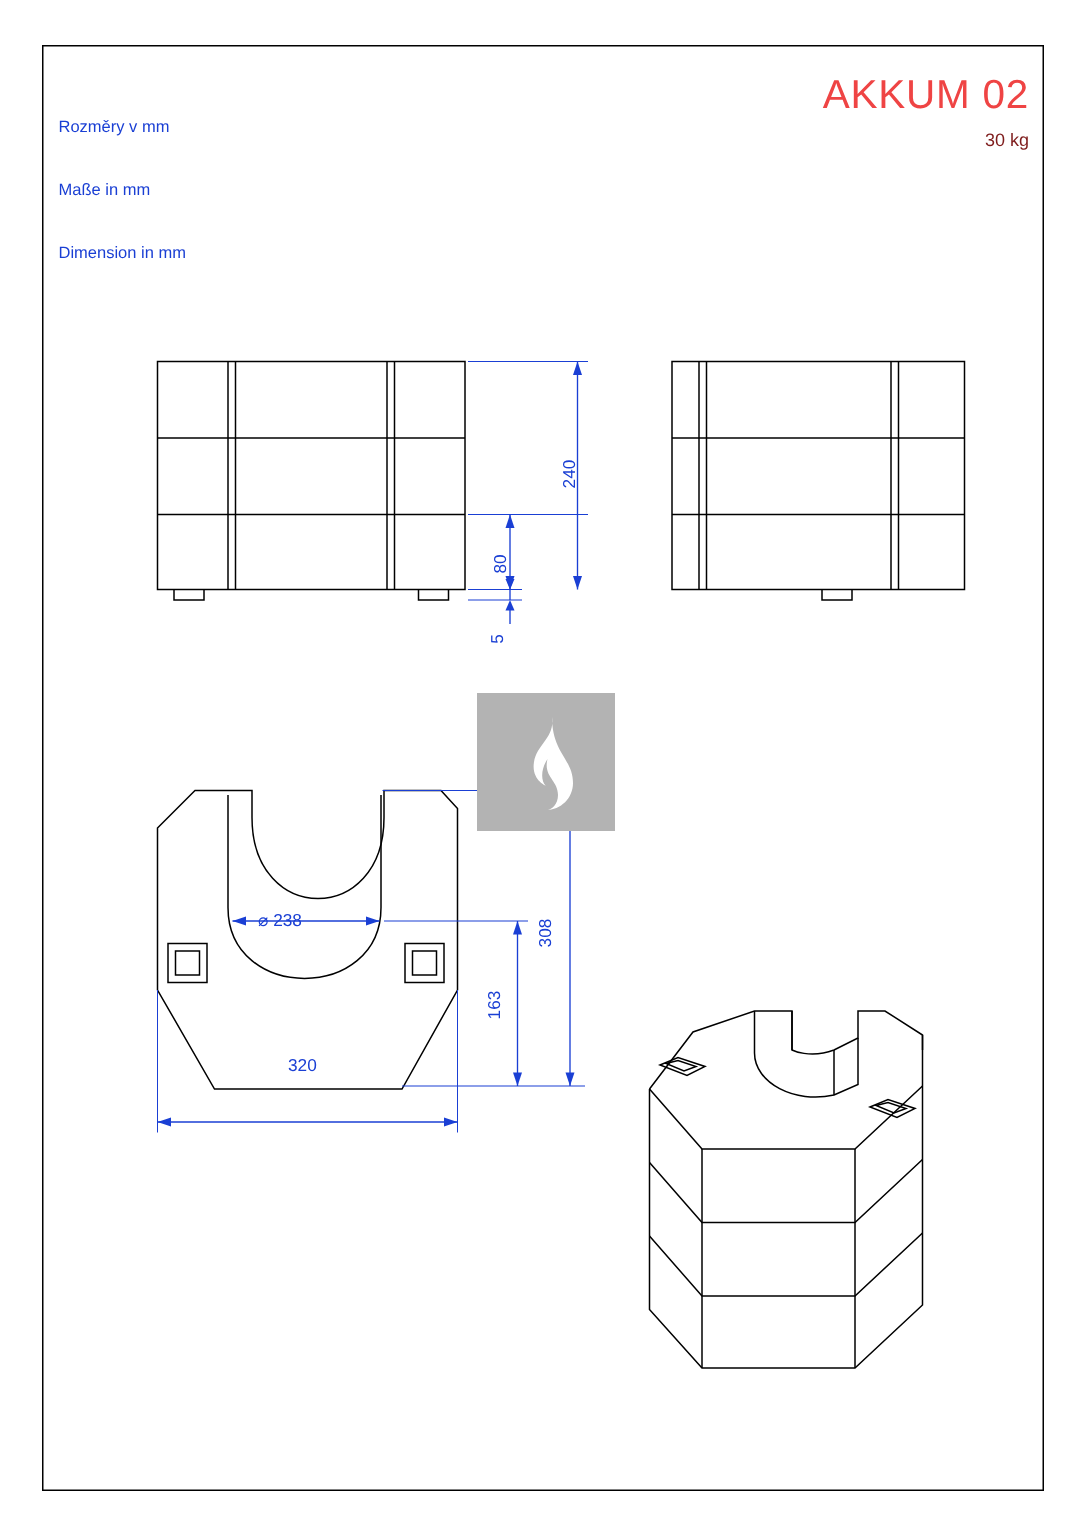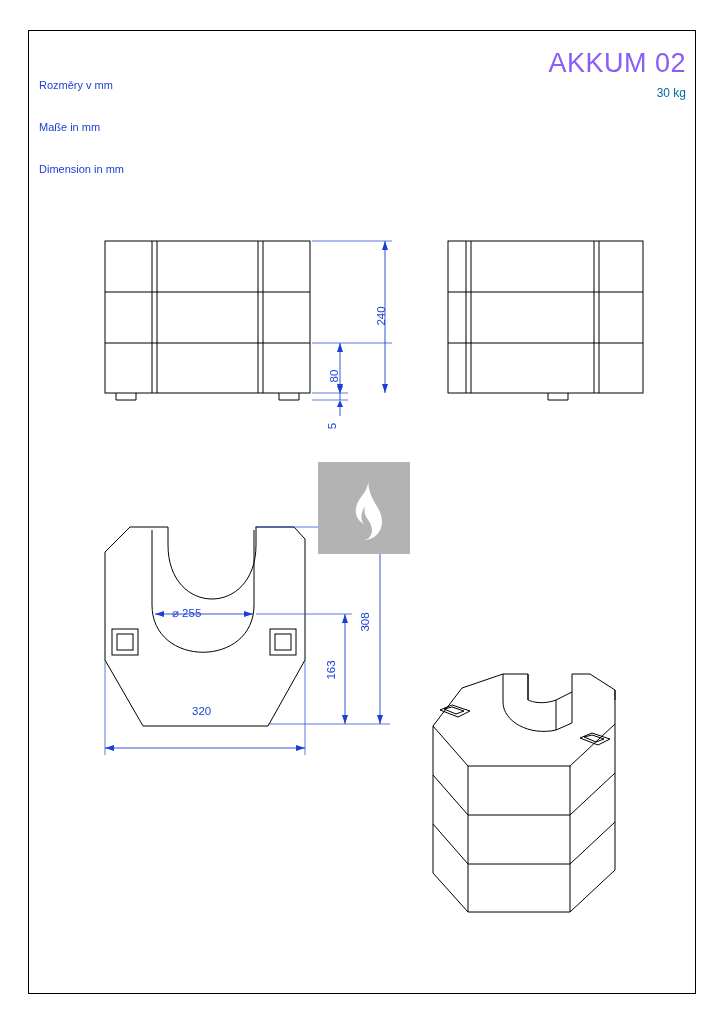--- a/index.html
+++ b/index.html
@@ -35,30 +35,30 @@
     top: 50px;
     color: #1a3fd4;
     font-size: 11px;
     line-height: 14px;
     white-space: pre;
   }
   .title {
     position: absolute;
     right: 38px;
     top: 48px;
-    color: #8b5cf6;
+    color: #ef4444;
     font-size: 27px;
     letter-spacing: 0.5px;
     text-align: center;
   }
   .weight {
     position: absolute;
     right: 38px;
     top: 86px;
-    color: #0369a1;
+    color: #7f1d1d;
     font-size: 12px;
     text-align: right;
   }
   .watermark {
     position: absolute;
     left: 318px;
     top: 462px;
     width: 92px;
     height: 92px;
     background: #b3b3b3;
@@ -211,21 +211,21 @@
       <path class="obj" d="M440 710 L452 705 L470 711 L458 717 Z"></path>
       <path class="obj" d="M444 709 L452 707 L464 711 L456 714 Z"></path>
       <path class="obj" d="M580 738 L592 733 L610 739 L598 745 Z"></path>
       <path class="obj" d="M584 737 L592 735 L604 739 L596 742 Z"></path>
     </g>
   </svg>
 
   <div class="dimtext rot" style="left:371px; top:310px;">240</div>
   <div class="dimtext rot" style="left:328px; top:370px;">80</div>
   <div class="dimtext rot" style="left:329px; top:420px;">5</div>
-  <div class="dimtext" style="left:172px; top:606px;">⌀ 255</div>
+  <div class="dimtext" style="left:172px; top:606px;">⌀ 238</div>
   <div class="dimtext rot" style="left:355px; top:616px;">308</div>
   <div class="dimtext rot" style="left:321px; top:664px;">163</div>
   <div class="dimtext" style="left:192px; top:705px;">320</div>
 
   <div class="watermark">
     <svg width="92" height="92" viewBox="0 0 92 92">
       <path d="M50 16 C52 30 40 34 38 46 C36 58 46 62 46 62 C42 58 43 50 47 44
                C44 56 54 58 54 68 C54 74 50 78 46 78 C56 78 64 70 64 60
                C64 44 50 40 50 16 Z" fill="#ffffff"></path>
     </svg>

